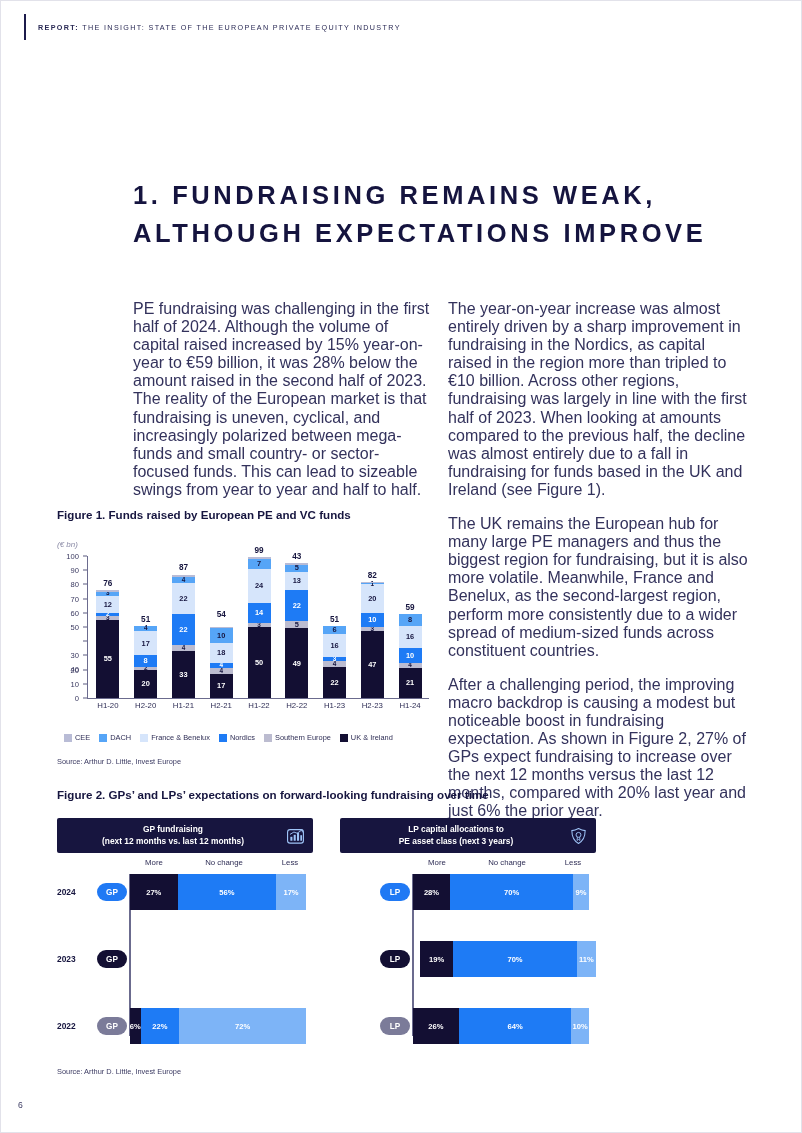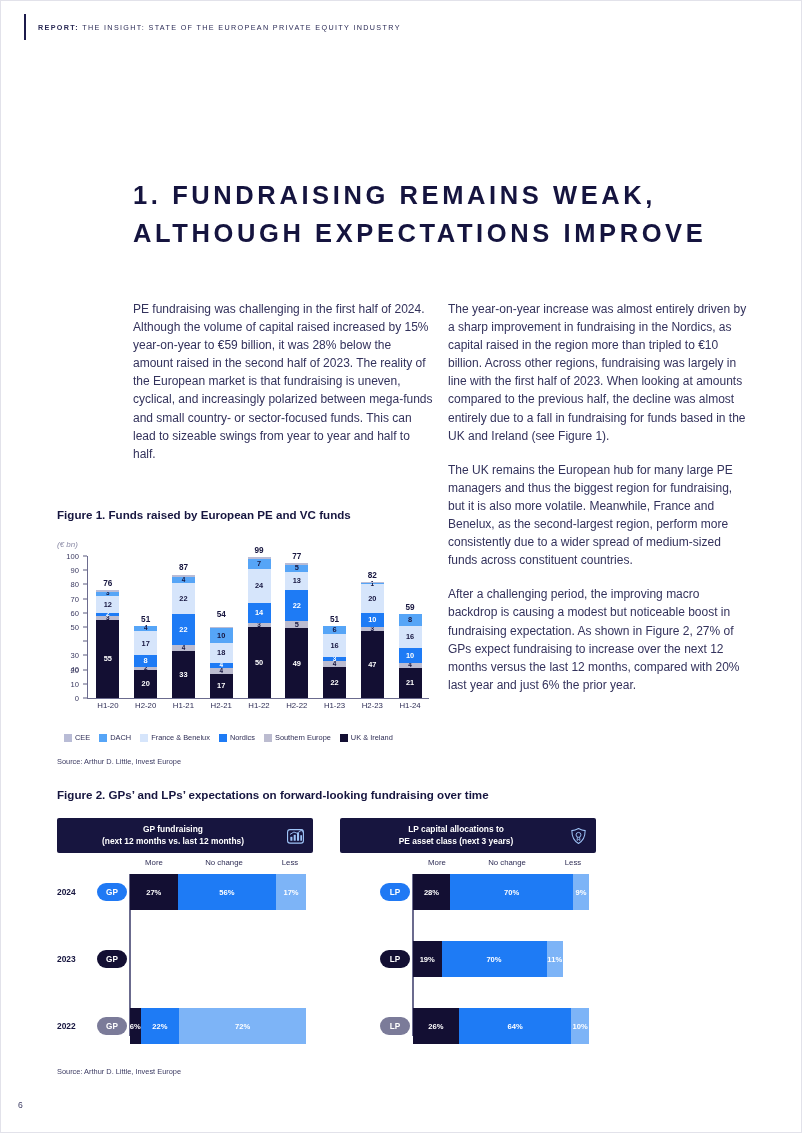--- a/index.html
+++ b/index.html
@@ -37,21 +37,21 @@
     font-size:25.5px; font-weight:700; line-height:1.48;
     letter-spacing:3.6px; color:#15143f;
     text-transform:uppercase;
   }
   .title .l2 { display:block; }
 
   
   .col-left  { position:absolute; left:133px; top:300px; width:300px; }
   .col-right { position:absolute; left:448px; top:300px; width:300px; }
   .body-p {
-    font-size:12px; line-height:18.1px;
+    font-size:16px; line-height:18.1px;
     color:#33325c; margin:0 0 16px 0;
     font-weight:400;
   }
 
   
   .fig1-title {
     position:absolute; left:57px; top:508px;
     font-size:11.6px; font-weight:700; color:#16153f;
   }
   .fig1-unit {
@@ -274,21 +274,21 @@
         <div class="c1-seg tiny" style="height: 1.42px; background: rgb(185, 188, 214); color: rgb(22, 21, 63);"></div>
         <div class="c1-total" style="bottom: 142.58px;">99</div>
       </div>
       <div class="c1-bargroup" style="left: 196.278px; width: 23px;">
         <div class="c1-seg" style="height: 69.58px; background: rgb(19, 15, 51); color: rgb(255, 255, 255);">49</div>
         <div class="c1-seg" style="height: 7.1px; background: rgb(188, 188, 208); color: rgb(22, 21, 63);">5</div>
         <div class="c1-seg" style="height: 31.24px; background: rgb(30, 123, 245); color: rgb(255, 255, 255);">22</div>
         <div class="c1-seg" style="height: 18.46px; background: rgb(214, 229, 251); color: rgb(22, 21, 63);">13</div>
         <div class="c1-seg" style="height: 7.1px; background: rgb(86, 165, 247); color: rgb(22, 21, 63);">5</div>
         <div class="c1-seg tiny" style="height: 1.42px; background: rgb(185, 188, 214); color: rgb(22, 21, 63);"></div>
-        <div class="c1-total" style="bottom: 136.9px;">77</div>
+        <div class="c1-total" style="bottom: 136.9px;">43</div>
       </div>
       <div class="c1-bargroup" style="left: 234.056px; width: 23px;">
         <div class="c1-seg" style="height: 31.24px; background: rgb(19, 15, 51); color: rgb(255, 255, 255);">22</div>
         <div class="c1-seg tiny" style="height: 5.68px; background: rgb(188, 188, 208); color: rgb(22, 21, 63);">4</div>
         <div class="c1-seg tiny" style="height: 4.26px; background: rgb(30, 123, 245); color: rgb(255, 255, 255);">3</div>
         <div class="c1-seg" style="height: 22.72px; background: rgb(214, 229, 251); color: rgb(22, 21, 63);">16</div>
         <div class="c1-seg" style="height: 8.52px; background: rgb(86, 165, 247); color: rgb(22, 21, 63);">6</div>
         <div class="c1-total" style="bottom: 74.42px;">51</div>
       </div>
       <div class="c1-bargroup" style="left: 271.833px; width: 23px;">
@@ -432,21 +432,21 @@
   <div class="row2" style="top: 0px;">
         <div class="row-pill" style="top: 9px; background: rgb(32, 121, 244);">LP</div>
         <div class="row-bars" style="left: 73px; width: 176px;">
           <div class="row-seg" style="width: 36.96px; background: rgb(19, 15, 51); color: rgb(255, 255, 255);">28%</div>
           <div class="row-seg" style="width: 123.2px; background: rgb(30, 123, 245); color: rgb(255, 255, 255);">70%</div>
           <div class="row-seg" style="width: 15.84px; background: rgb(125, 180, 247); color: rgb(255, 255, 255);">9%</div>
         </div>
       </div>
       <div class="row2" style="top: 67px;">
         <div class="row-pill" style="top: 9px; background: rgb(19, 15, 51);">LP</div>
-        <div class="row-bars" style="left: 73px; width: 150px;">
+        <div class="row-bars" style="left: 80px; width: 176px;">
           <div class="row-seg" style="width: 33.44px; background: rgb(19, 15, 51); color: rgb(255, 255, 255);">19%</div>
           <div class="row-seg" style="width: 123.2px; background: rgb(30, 123, 245); color: rgb(255, 255, 255);">70%</div>
           <div class="row-seg" style="width: 19.36px; background: rgb(125, 180, 247); color: rgb(255, 255, 255);">11%</div>
         </div>
       </div>
       <div class="row2" style="top: 134px;">
         <div class="row-pill" style="top: 9px; background: rgb(123, 123, 153);">LP</div>
         <div class="row-bars" style="left: 73px; width: 176px;">
           <div class="row-seg" style="width: 45.76px; background: rgb(19, 15, 51); color: rgb(255, 255, 255);">26%</div>
           <div class="row-seg" style="width: 112.64px; background: rgb(30, 123, 245); color: rgb(255, 255, 255);">64%</div>

